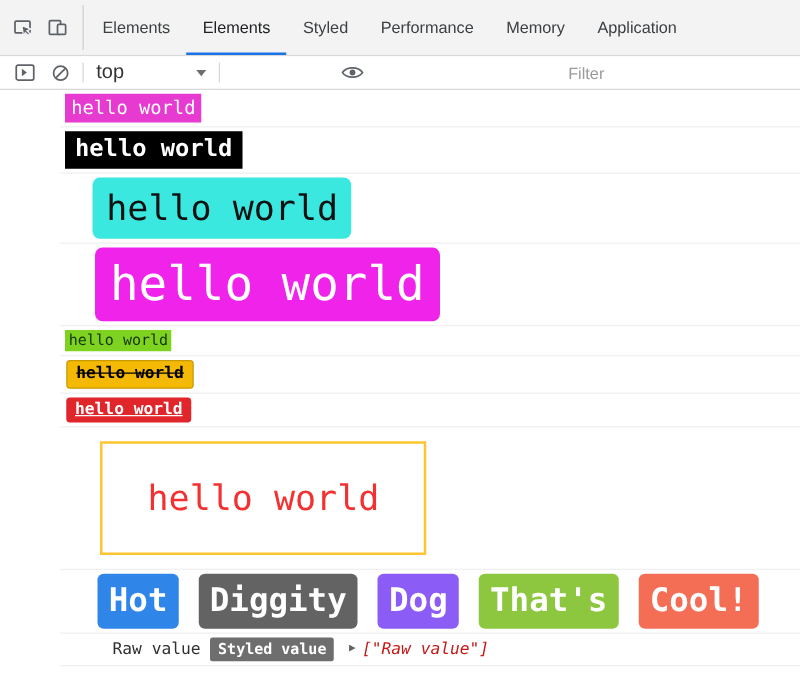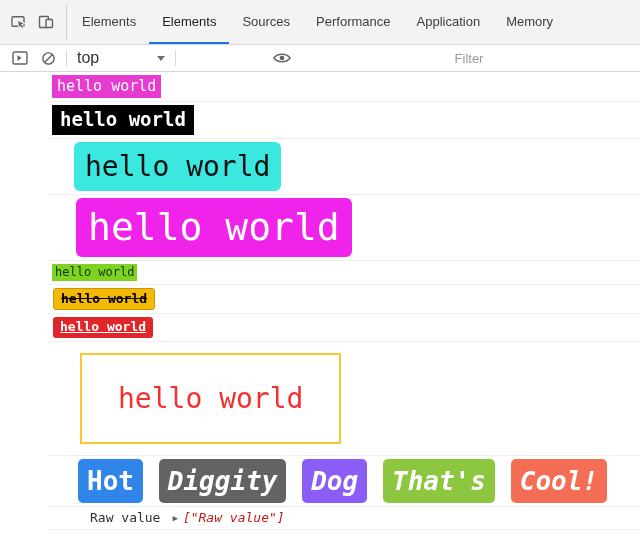--- a/index.html
+++ b/index.html
@@ -30,21 +30,21 @@
   .filter-input::placeholder { color:#9a9a9a; }
 
   
   .console-area { font-family:"DejaVu Sans Mono", monospace; font-size:13px; color:#303030;
                   background:#fff; height:480px; overflow:hidden;margin-left:48px; }
   .crow { border-bottom:1px solid #f0f0f0; padding:3px 4px; line-height:1.25; }
   .styled { display:inline-block; font-family:inherit; }
   .badges-row { padding-left:30px; }
   .console-badge { display:inline-block; color:#ffffff; font-weight:bold; font-size:26px;
                    padding:6px 9px; border-radius:5px; }
-  .console-badge + .console-badge { margin-left:8px;font-style:italic; }
+  .console-badge + .console-badge { margin-left:8px; }
   .value-row { padding-left:42px; display:flex; align-items:center; }
   .styled-badge { display:inline-block; margin-left:8px; border-radius:2px; padding:2px 6px;
                   font-weight:bold; font-size:12px; }
   .expander { font-size:9px; color:#5f6368; margin:0 5px 0 12px; cursor:pointer; }
   .array-preview { font-style:italic; color:#c41a16; cursor:pointer; }
   .prompt-row { padding:5px 8px; }
   .chevron { color:#2c6ff2; font-weight:bold; font-size:13px; }
 </style>
 </head>
 <body>
@@ -62,24 +62,24 @@
       <div class="icon-btn">
         <svg width="16" height="16" viewBox="0 0 16 16">
           <rect x="1.5" y="2.5" width="9" height="11" rx="1" fill="none" stroke="#5f6368" stroke-width="1.4"></rect>
           <rect x="8" y="5.5" width="6.5" height="8" rx="1" fill="#f3f3f3" stroke="#5f6368" stroke-width="1.4"></rect>
         </svg>
       </div>
     </div>
     <div class="vsep"></div>
     <div class="tab">Elements</div>
     <div class="tab active">Elements</div>
-    <div class="tab">Sources</div>
+    <div class="tab">Styled</div>
     <div class="tab">Performance</div>
+    <div class="tab">Memory</div>
     <div class="tab">Application</div>
-    <div class="tab">Memory</div>
   </div>
 
   <div class="toolbar">
     <div class="icon-btn">
       <svg width="16" height="14" viewBox="0 0 16 14">
         <rect x="1" y="1" width="14" height="12" rx="1.5" fill="none" stroke="#5f6368" stroke-width="1.4"></rect>
         <path d="M5.5 4 L9.5 7 L5.5 10 Z" fill="#5f6368"></path>
       </svg>
     </div>
     <div class="icon-btn">
@@ -134,20 +134,21 @@
     <div class="crow badges-row">
       <span class="console-badge" style="background:#2f86e8;">Hot</span>
       <span class="console-badge" style="background:#636363;">Diggity</span>
       <span class="console-badge" style="background:#8b5cf6;">Dog</span>
       <span class="console-badge" style="background:#8dc63f;">That's</span>
       <span class="console-badge" style="background:#f36e55;">Cool!</span>
     </div>
 
     <div class="crow value-row">
       <span>Raw value</span>
+      <span class="styled-badge" style="background:#6e6e6e;color:#ffffff;">Styled value</span>
       <span class="expander">▶</span>
       <span class="array-preview">["Raw value"]</span>
     </div>
 
     <div class="prompt-row">
       <span class="chevron">&gt;</span>
     </div>
 
   </div>
 </div>

